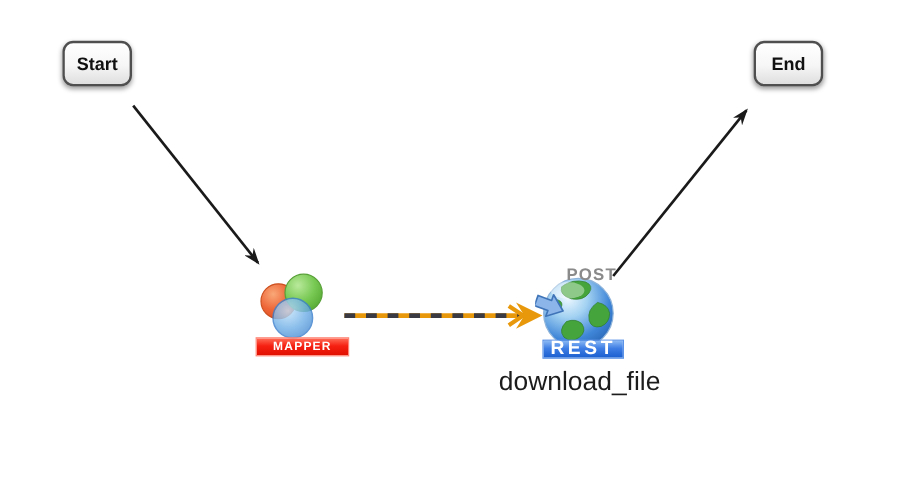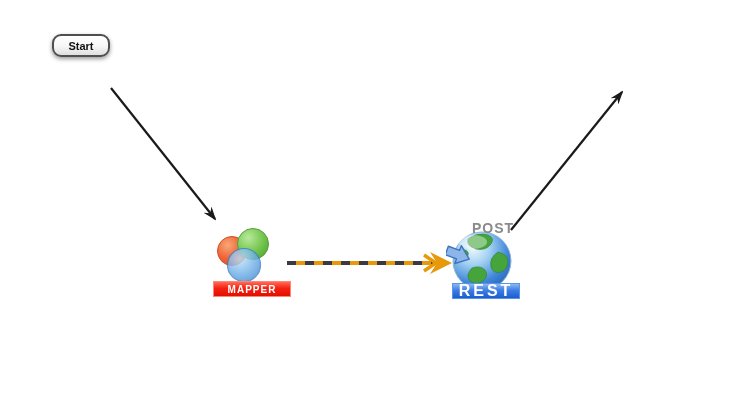--- a/index.html
+++ b/index.html
@@ -13,31 +13,31 @@
   }
   #edges-layer {
     position: absolute;
     left: 0; top: 0;
     width: 756px; height: 420px;
     z-index: 1;
   }
   .terminal-btn {
     position: absolute;
     width: 58px;
-    height: 23px;
+    height: 38px;
     box-sizing: border-box;
     border: 2px solid #4f4f4f;
     border-radius: 9px;
     background: linear-gradient(180deg, #ffffff 0%, #f6f6f6 55%, #dfdfdf 100%);
     box-shadow: 0 2px 4px rgba(0,0,0,0.40), inset 0 1px 0 #ffffff;
     display: flex;
     align-items: center;
     justify-content: center;
     font-weight: bold;
-    font-size: 11px;
+    font-size: 15px;
     color: #111111;
     z-index: 2;
     cursor: pointer;
   }
   #start-node { left: 52px; top: 34px; }
   #end-node   { left: 628px; top: 34px; }
   .task-node {
     position: absolute;
     z-index: 2;
   }
@@ -111,20 +111,23 @@
       <line x1="287" y1="263" x2="437" y2="263" stroke="#3a3a42" stroke-width="4" stroke-dasharray="9 9"></line>
       <path d="M452,263 L430,252 L437,263 L430,274 Z" fill="#e8990b"></path>
       <path d="M424,255 L436,263 L424,271" stroke="#e8990b" stroke-width="3.5" fill="none"></path>
     </g>
   </svg>
 
   <div id="start-node" class="terminal-btn">
     <span>Start</span>
   </div>
 
+  <div id="end-node" class="terminal-btn">
+    <span>End</span>
+  </div>
 
   <div id="node-mapping" class="task-node">
     <svg id="mapper-icon" class="node-icon" width="66" height="62" viewBox="0 0 66 62">
       <defs>
         <radialGradient id="cOrange" cx="35%" cy="30%" r="80%">
           <stop offset="0%" stop-color="#f9a878"></stop>
           <stop offset="55%" stop-color="#ee6638"></stop>
           <stop offset="100%" stop-color="#df4c1e"></stop>
         </radialGradient>
         <radialGradient id="cGreen" cx="35%" cy="30%" r="80%">
@@ -164,15 +167,16 @@
       <path d="M12,26 q5,-4 9,-1 q3,3 -1,7 q-5,3 -8,0 q-2,-3 0,-6 z" fill="#45a53c" stroke="#2f7d2b" stroke-width="0.6"></path>
       <ellipse cx="27" cy="16" rx="14" ry="7" fill="rgba(255,255,255,0.40)"></ellipse>
       <g transform="translate(1,24) rotate(20)">
         <path d="M0,-4 L12,-4 L12,-9 L24,1 L12,10 L12,5 L0,5 Z" fill="#8cb6ea" stroke="#3f74b8" stroke-width="1.4" stroke-linejoin="round"></path>
       </g>
     </svg>
     <div class="method-label">POST</div>
     <div class="badge badge-rest">
       <span>REST</span>
     </div>
+    <div class="node-label">download_file</div>
   </div>
 
 </div>
 
 </body></html>

